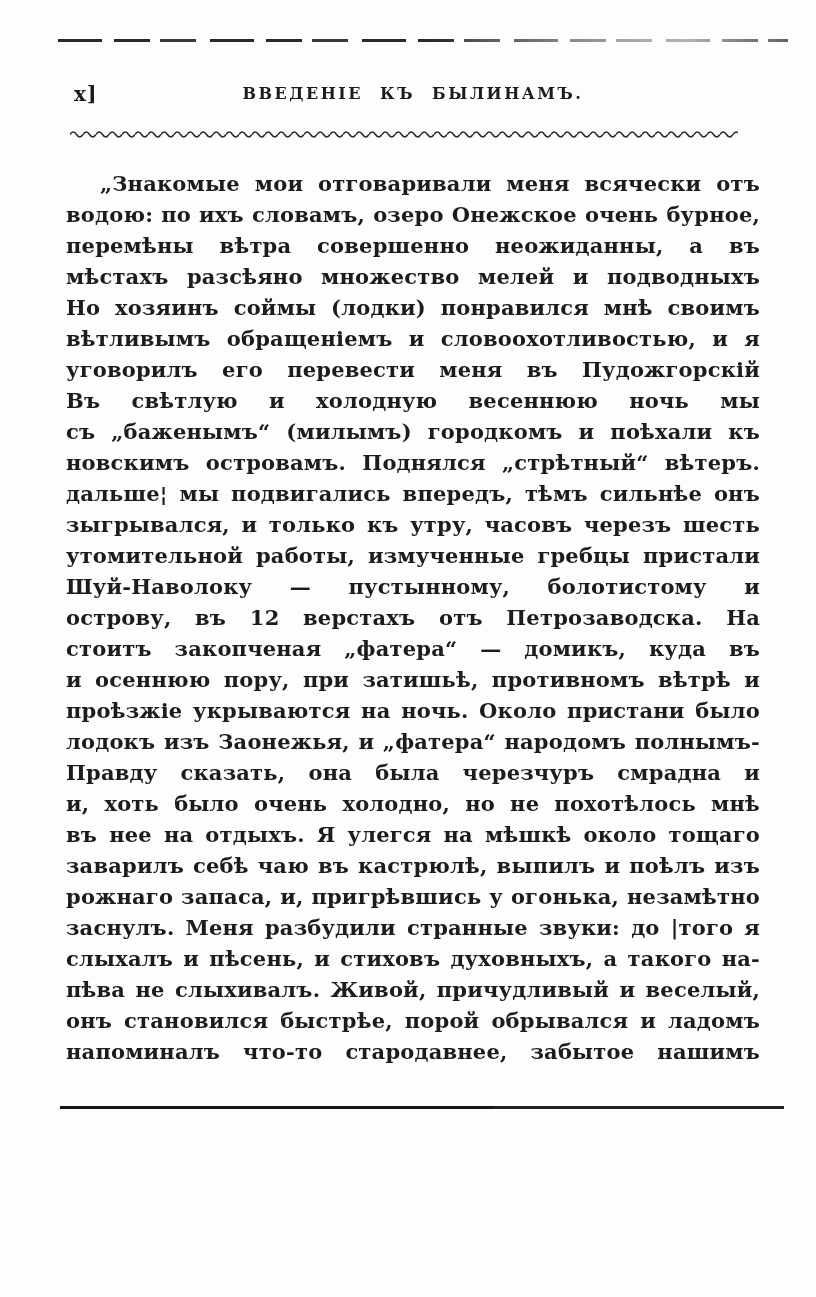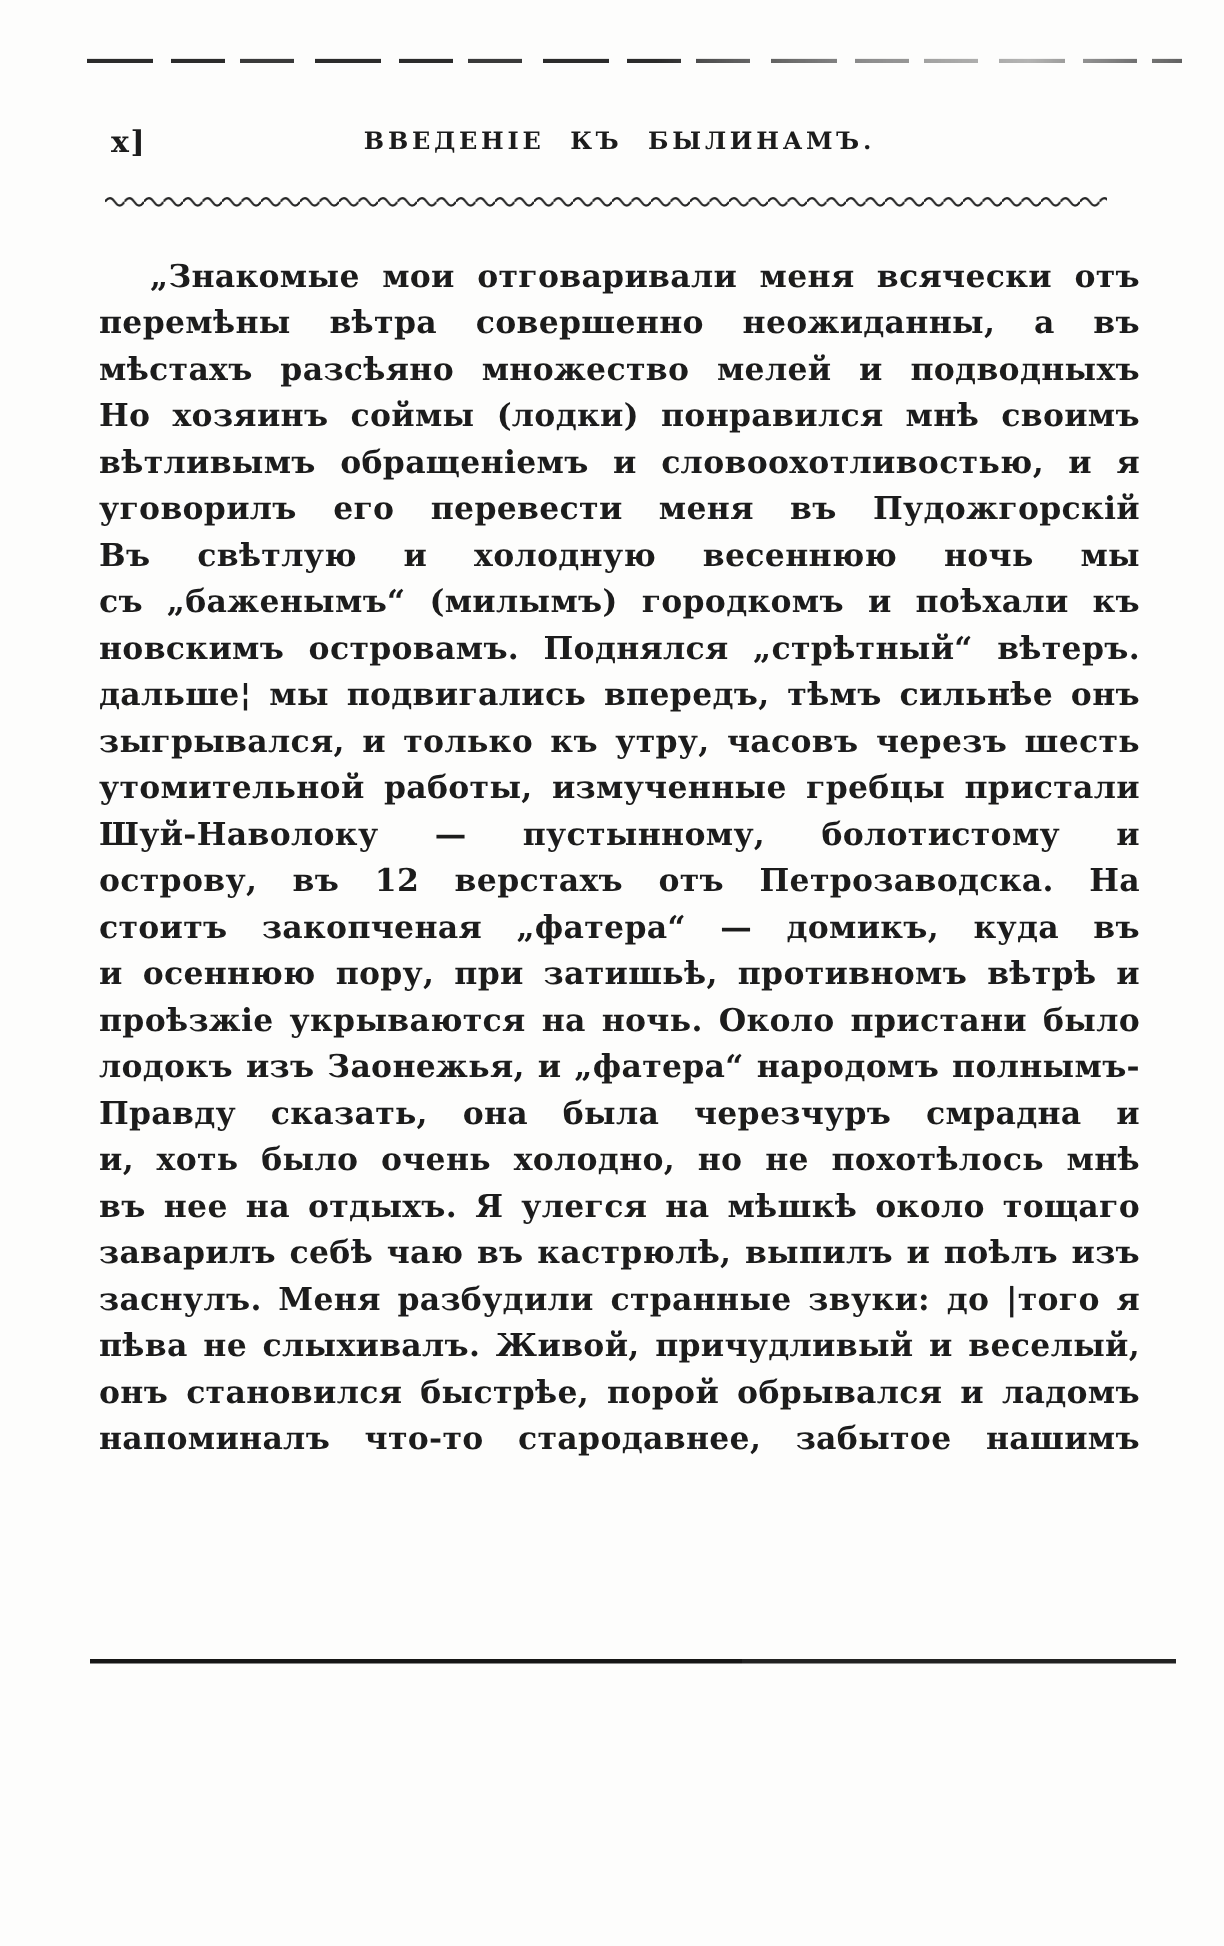--- a/index.html
+++ b/index.html
@@ -84,20 +84,21 @@
       <defs>
         <pattern id="wave" width="13" height="10" patternUnits="userSpaceOnUse">
           <path d="M0 6.5 Q 3.25 1.5 6.5 6.5 T 13 6.5" fill="none" stroke="#262626" stroke-width="1.5"></path>
         </pattern>
       </defs>
       <rect width="668" height="10" fill="url(#wave)"></rect>
     </svg>
 
     <div class="textblock">
       <div class="tl first">„Знакомые мои отговаривали меня всячески отъ поѣздки</div>
+      <div class="tl">водою: по ихъ словамъ, озеро Онежское очень бурное,</div>
       <div class="tl">перемѣны вѣтра совершенно неожиданны, а въ разныхъ</div>
       <div class="tl">мѣстахъ разсѣяно множество мелей и подводныхъ камней.</div>
       <div class="tl">Но хозяинъ соймы (лодки) понравился мнѣ своимъ при-</div>
       <div class="tl">вѣтливымъ обращеніемъ и словоохотливостью, и я скоро</div>
       <div class="tl">уговорилъ его перевести меня въ Пудожгорскій приходъ.</div>
       <div class="tl">Въ свѣтлую и холодную весеннюю ночь мы простились</div>
       <div class="tl">съ „баженымъ“ (милымъ) городкомъ и поѣхали къ Ива-</div>
       <div class="tl">новскимъ островамъ. Поднялся „стрѣтный“ вѣтеръ. Чѣмъ</div>
       <div class="tl">дальше¦ мы подвигались впередъ, тѣмъ сильнѣе онъ ра-</div>
       <div class="tl">зыгрывался, и только къ утру, часовъ черезъ шесть самой</div>
@@ -105,21 +106,23 @@
       <div class="tl">Шуй-Наволоку — пустынному, болотистому и лѣсистому</div>
       <div class="tl">острову, въ 12 верстахъ отъ Петрозаводска. На островѣ</div>
       <div class="tl">стоитъ закопченая „фатера“ — домикъ, куда въ меженную</div>
       <div class="tl">и осеннюю пору, при затишьѣ, противномъ вѣтрѣ и бурѣ,</div>
       <div class="tl">проѣзжіе укрываются на ночь. Около пристани было много</div>
       <div class="tl">лодокъ изъ Заонежья, и „фатера“ народомъ полнымъ-полна.</div>
       <div class="tl">Правду сказать, она была черезчуръ смрадна и грязна,</div>
       <div class="tl">и, хоть было очень холодно, но не похотѣлось мнѣ взойти</div>
       <div class="tl">въ нее на отдыхъ. Я улегся на мѣшкѣ около тощаго костра,</div>
       <div class="tl">заварилъ себѣ чаю въ кастрюлѣ, выпилъ и поѣлъ изъ до-</div>
+      <div class="tl">рожнаго запаса, и, пригрѣвшись у огонька, незамѣтно</div>
       <div class="tl">заснулъ. Меня разбудили странные звуки: до |того я много</div>
+      <div class="tl">слыхалъ и пѣсень, и стиховъ духовныхъ, а такого на-</div>
       <div class="tl">пѣва не слыхивалъ. Живой, причудливый и веселый, порой</div>
       <div class="tl">онъ становился быстрѣе, порой обрывался и ладомъ своимъ</div>
       <div class="tl">напоминалъ что-то стародавнее, забытое нашимъ поколѣ-</div>
     </div>
   </div>
 
   <div class="footline"></div>
 </div>
 
 </body></html>

